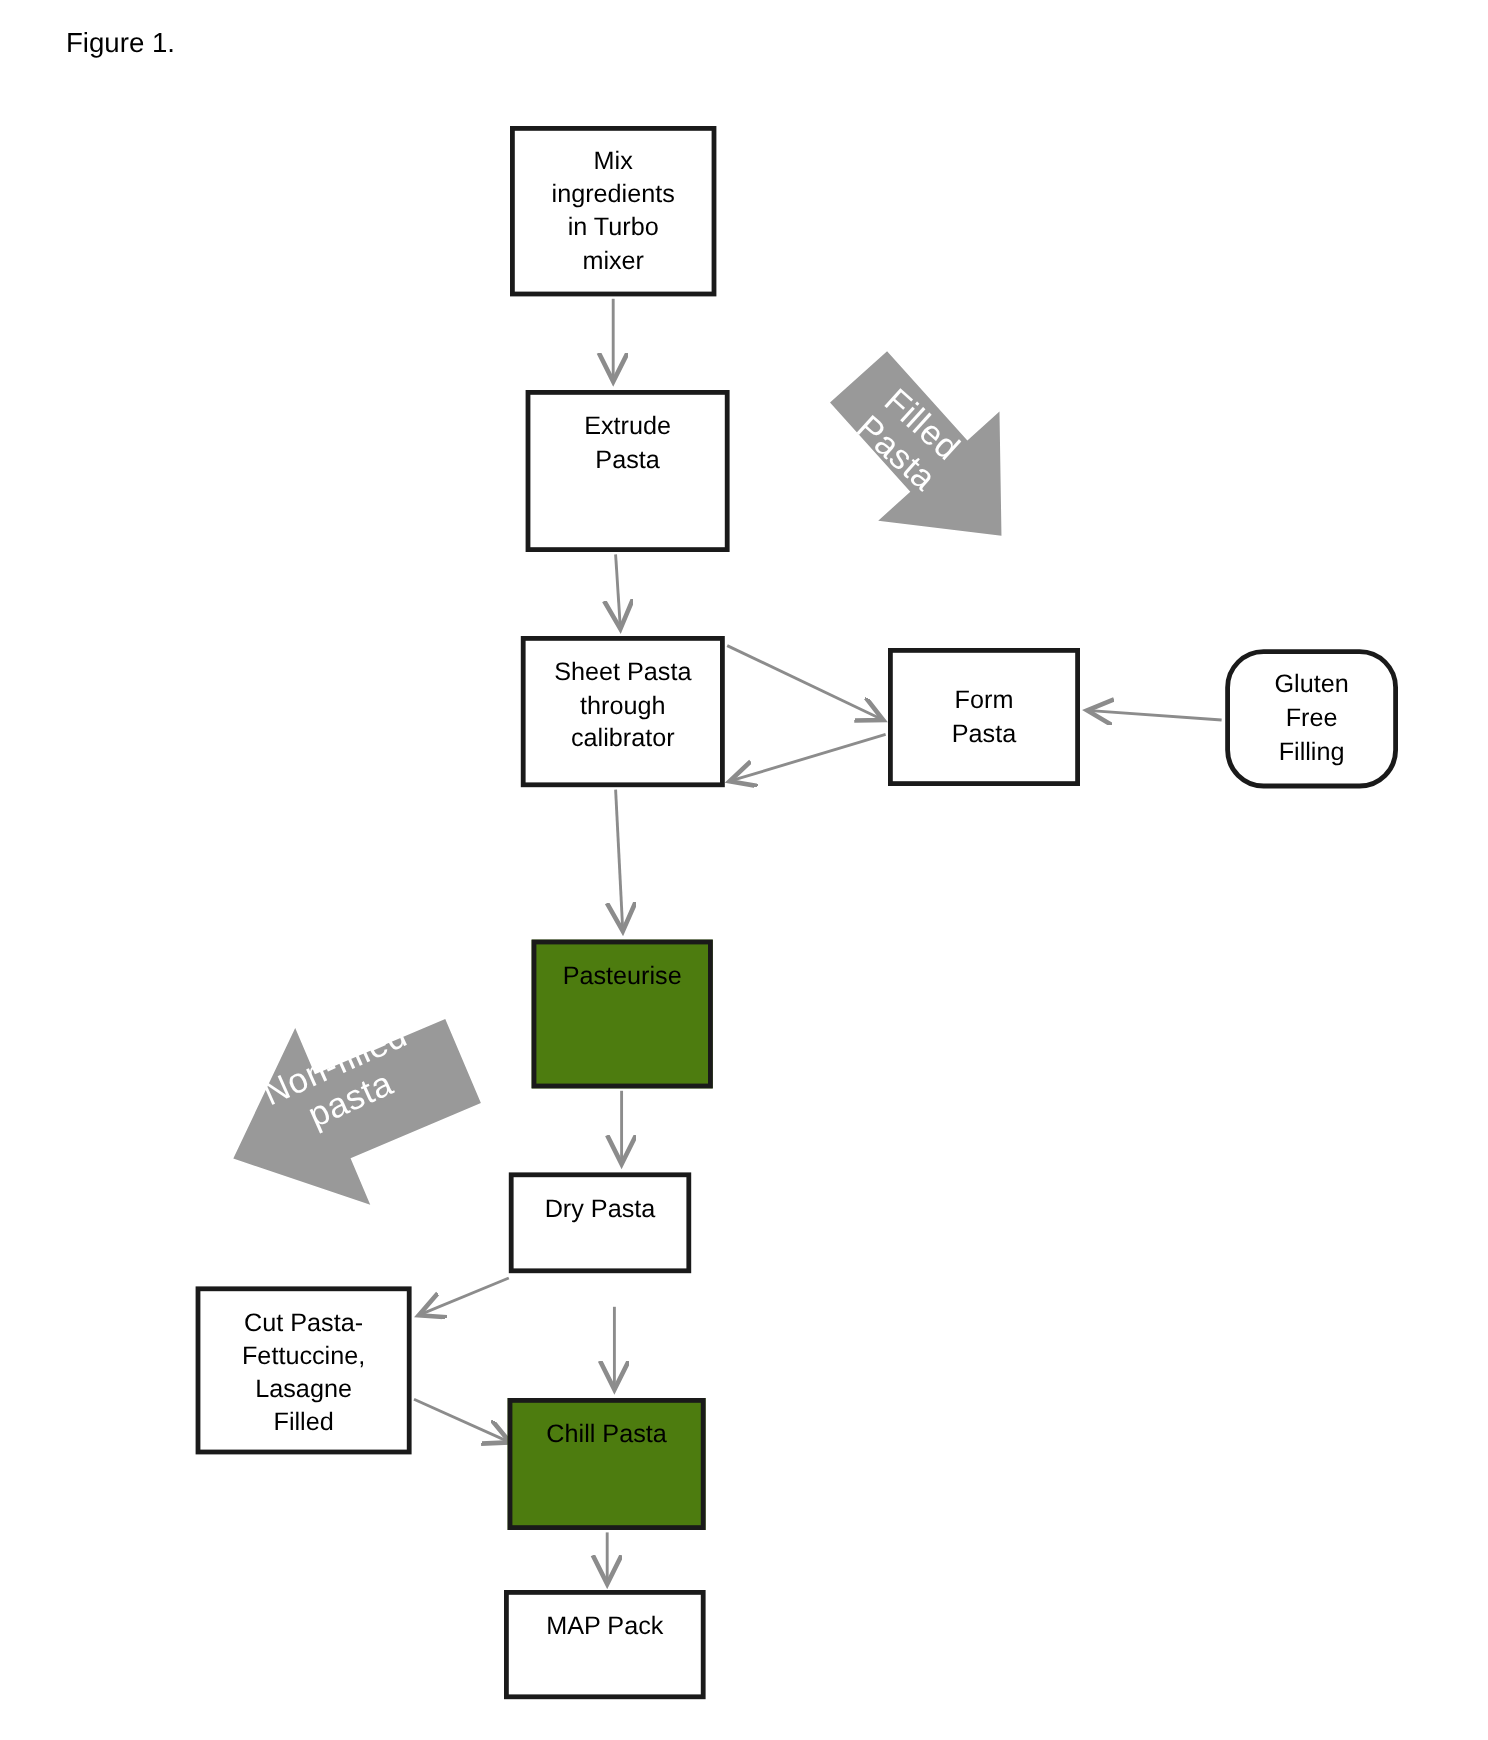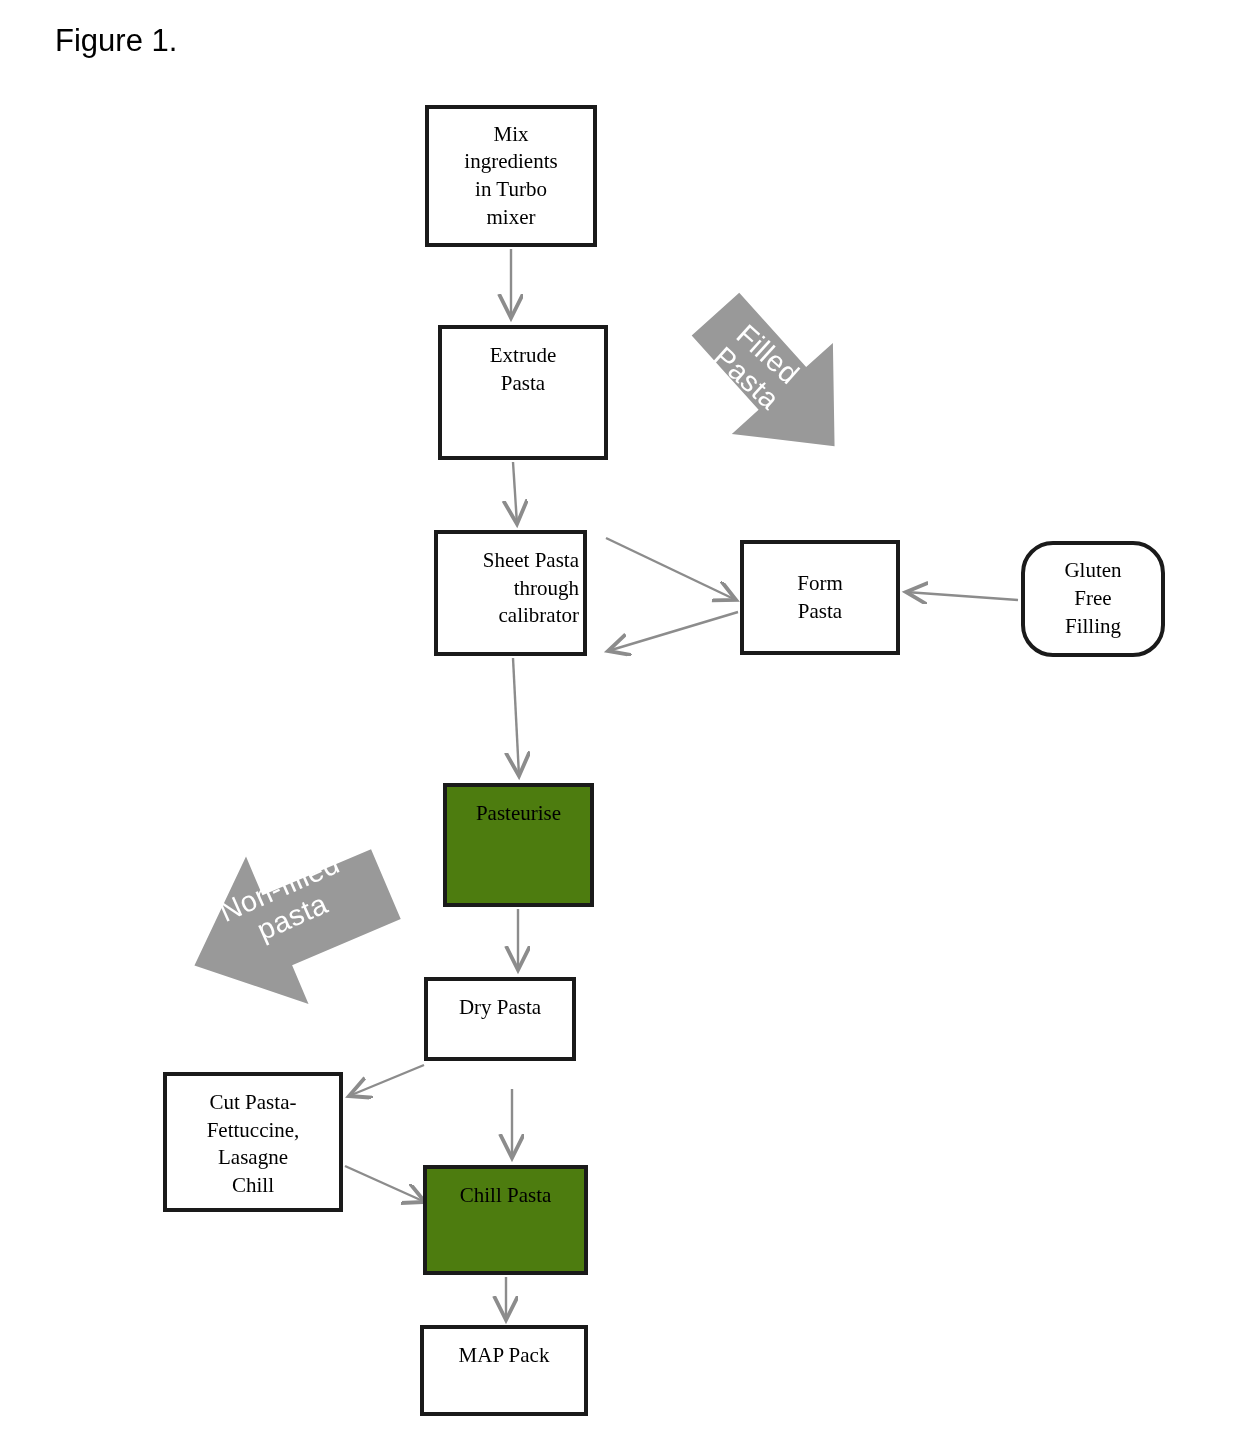--- a/index.html
+++ b/index.html
@@ -16,21 +16,21 @@
     position: relative;
     width: 1240px;
     height: 1450px;
     background: #ffffff;
     overflow: hidden;
   }
   #figure-caption {
     position: absolute;
     left: 55px;
     top: 22px;
-    font-size: 31px;
+    font-size: 23px;
     line-height: 1.2;
     color: #000;
     white-space: nowrap;
   }
 
   
   .node {
     position: absolute;
     box-sizing: border-box;
     background: #ffffff;
@@ -40,21 +40,20 @@
     text-align: center;
     color: #000000;
     display: flex;
     justify-content: center;
   }
   .node .node-label {
     display: block;
     width: 100%;
     padding: 0 4px;
     white-space: pre-line;
-    font-family: Liberation Serif, serif;
   }
   .node.v-center { align-items: center; }
   .node.v-top { align-items: flex-start; }
   .node.v-top .node-label { padding-top: 13px; }
   .node.rounded { border-radius: 32px; }
 
   
   #connectors {
     position: absolute;
     left: 0;
@@ -145,21 +144,21 @@
       <div class="node v-center" style="left: 425px; top: 105px; width: 172px; height: 142px; border-color: rgb(26, 26, 26); background: rgb(255, 255, 255);">
         <span class="node-label">Mix
 ingredients
 in Turbo
 mixer</span>
       </div>
       <div class="node v-top" style="left: 438px; top: 325px; width: 170px; height: 135px; border-color: rgb(26, 26, 26); background: rgb(255, 255, 255);">
         <span class="node-label">Extrude
 Pasta</span>
       </div>
-      <div class="node v-top" style="left: 434px; top: 530px; width: 153px; height: 126px; border-color: rgb(26, 26, 26); background: rgb(255, 255, 255); text-align: right;">
+      <div class="node v-top" style="left: 434px; top: 530px; width: 170px; height: 126px; border-color: rgb(26, 26, 26); background: rgb(255, 255, 255);">
         <span class="node-label">Sheet Pasta
 through
 calibrator</span>
       </div>
       <div class="node v-center" style="left: 740px; top: 540px; width: 160px; height: 115px; border-color: rgb(26, 26, 26); background: rgb(255, 255, 255); text-align: center;">
         <span class="node-label">Form
 Pasta</span>
       </div>
       <div class="node v-center rounded" style="left: 1021px; top: 541px; width: 144px; height: 116px; border-color: rgb(26, 26, 26); background: rgb(255, 255, 255);">
         <span class="node-label">Gluten
@@ -169,21 +168,21 @@
       <div class="node v-top" style="left: 443px; top: 783px; width: 151px; height: 124px; border-color: rgb(26, 26, 26); background: #4d7c0f;">
         <span class="node-label">Pasteurise</span>
       </div>
       <div class="node v-top" style="left: 424px; top: 977px; width: 152px; height: 84px; border-color: rgb(26, 26, 26); background: rgb(255, 255, 255);">
         <span class="node-label">Dry Pasta</span>
       </div>
       <div class="node v-top" style="left: 163px; top: 1072px; width: 180px; height: 140px; border-color: rgb(26, 26, 26); background: rgb(255, 255, 255);">
         <span class="node-label">Cut Pasta-
 Fettuccine,
 Lasagne
-Chill</span>
+Filled</span>
       </div>
       <div class="node v-top" style="left: 423px; top: 1165px; width: 165px; height: 110px; border-color: rgb(26, 26, 26); background: #4d7c0f;">
         <span class="node-label">Chill Pasta</span>
       </div>
       <div class="node v-top" style="left: 420px; top: 1325px; width: 168px; height: 91px; border-color: rgb(26, 26, 26); background: rgb(255, 255, 255);">
         <span class="node-label">MAP Pack</span>
       </div>
     </div>
 
 </div>

